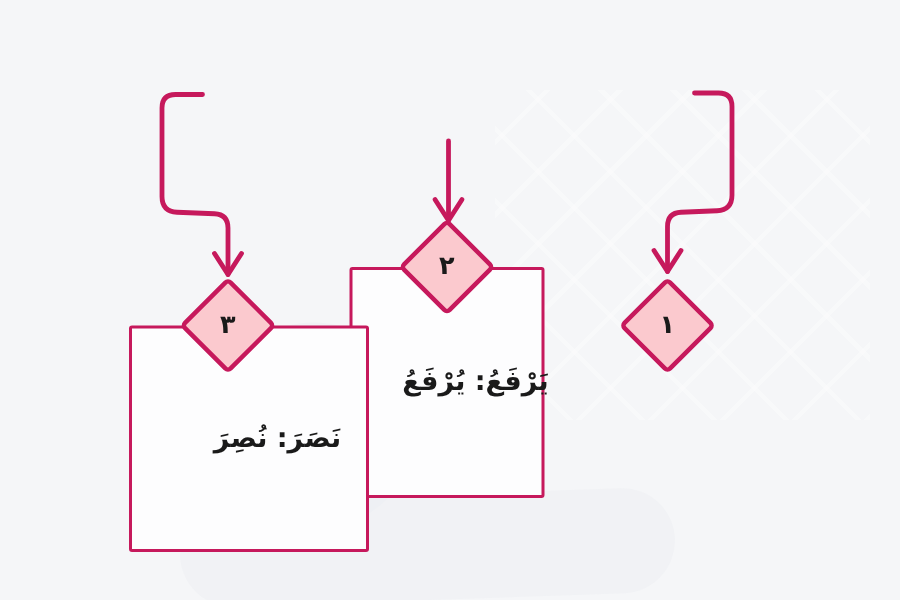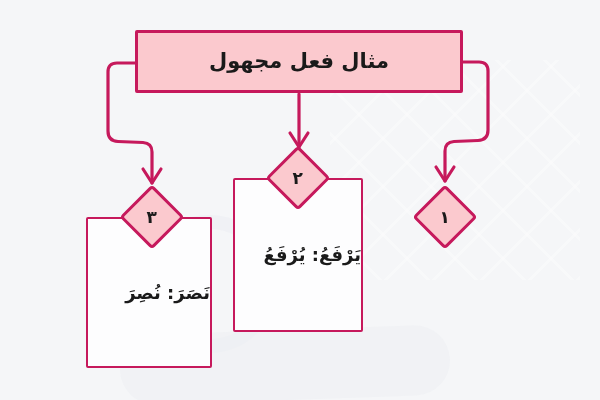--- a/index.html
+++ b/index.html
@@ -50,32 +50,32 @@
     z-index:3;
   }
   .title-box .label{
     font-size:21px;font-weight:bold;color:var(--text);line-height:1;
   }
   .node-box{
     position:absolute;box-sizing:border-box;
     background:var(--node-fill);
     border:2.5px solid var(--accent);
     border-radius:2px;
-    display:flex;align-items:center;justify-content:flex-end;
+    display:flex;align-items:center;justify-content:center;
     z-index:2;
     padding-left:38px;
   }
   .node-box .node-text{
     direction:rtl;unicode-bidi:plaintext;
     font-size:18px;font-weight:bold;color:var(--text);
     line-height:2;white-space:nowrap;
   }
   .box-1{left:378px;top:217px;width:135px;height:151px;}
   .box-2{left:233px;top:178px;width:130px;height:154px;}
-  .box-3{left:86px; top:217px;width:126px;height:151px;}
+  .box-3{left:86px; top:217px;width:160px;height:151px;}
   .diamond{
     position:absolute;width:40px;height:40px;box-sizing:content-box;
     background:var(--pink-fill);
     border:3px solid var(--accent);
     border-radius:4px;
     transform:rotate(45deg);
     display:flex;align-items:center;justify-content:center;
     z-index:4;
   }
   .diamond .numeral{
@@ -102,23 +102,20 @@
     <path d="M299 94 L299 147"></path>
     <path d="M290 133 L299 147 L308 133"></path>
 
     <path d="M135 63 L117 63 Q108 63 108 72 L108 131 Q108 141 118 141.5 L143 142.5 Q152 143 152 152 L152 183"></path>
     <path d="M143 169 L152 183 L161 169"></path>
 
     <path d="M463 62 L479 62 Q488 62 488 71 L488 130 Q488 140 478 140.5 L454 141.5 Q445 142 445 151 L445 181"></path>
     <path d="M436 167 L445 181 L454 167"></path>
   </svg>
 
-  <div class="title-box">
-    <span class="label">مثال فعل مجهول</span>
-  </div>
 
   <div class="diamond diamond-1">
     <span class="numeral">١</span>
   </div>
 
   <div class="node-box box-2">
     <span class="node-text">يَرْفَعُ: يُرْفَعُ</span>
   </div>
   <div class="diamond diamond-2">
     <span class="numeral">٢</span>

